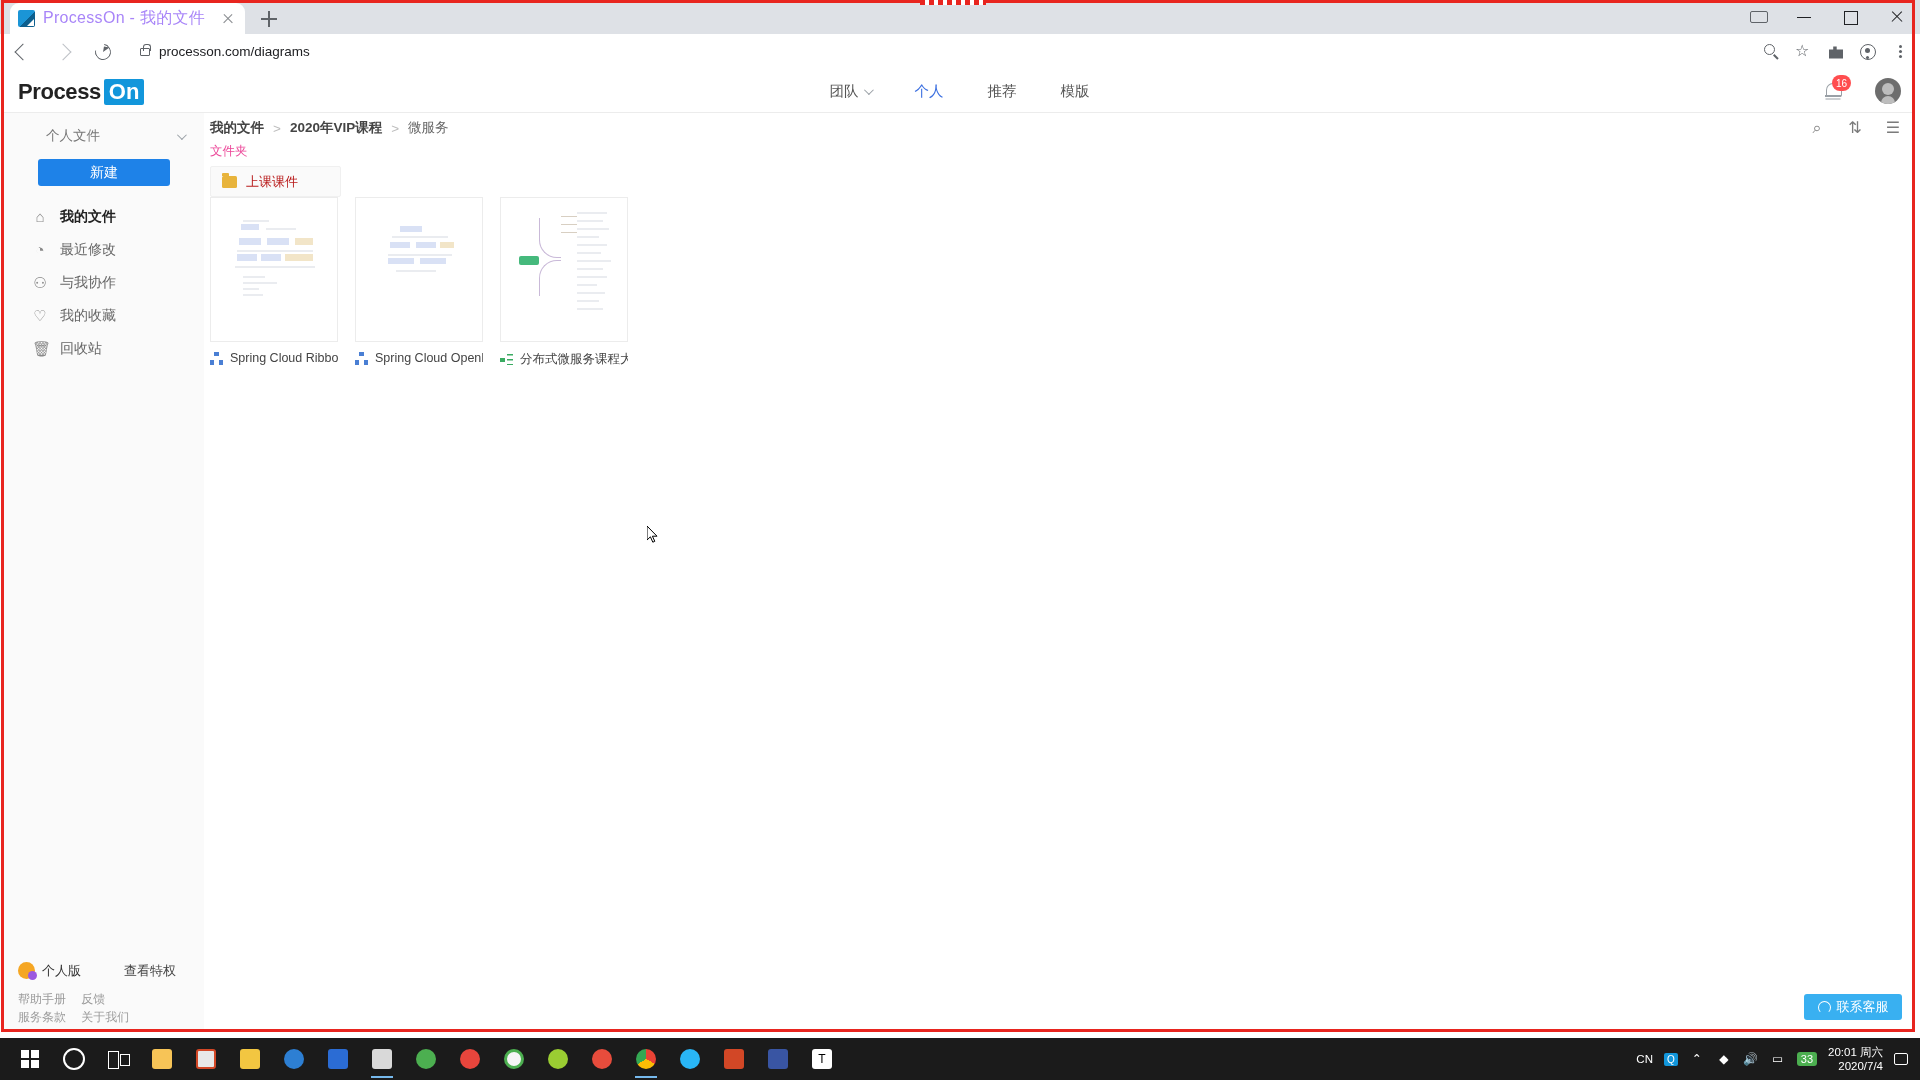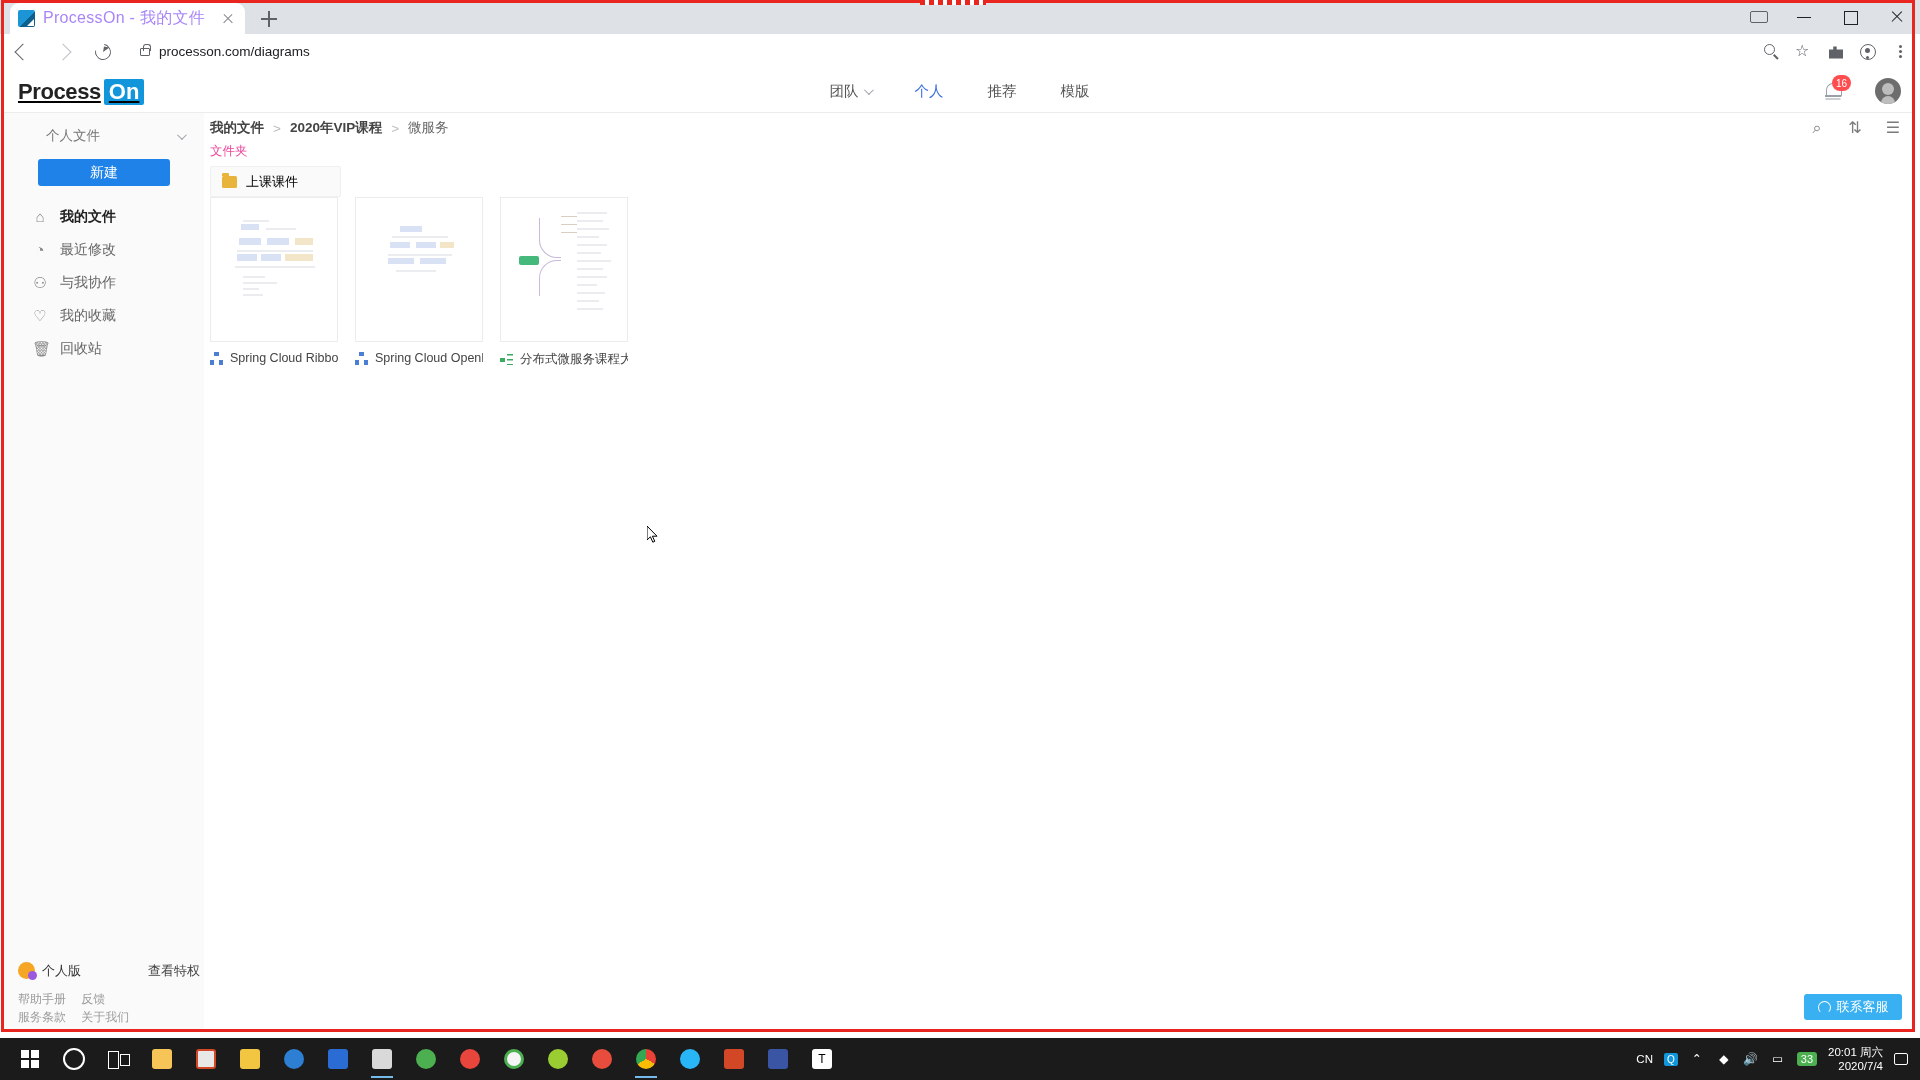--- a/index.html
+++ b/index.html
@@ -97,21 +97,21 @@
        clip-path: polygon(0 35%,30% 35%,30% 15%,55% 15%,55% 35%,100% 35%,100% 100%,0 100%);}
   .avatar-c{position:absolute;left:6px;top:6px;width:16px;height:16px;border:1.6px solid #5f6368;border-radius:50%;}
   .avatar-c::after{content:"";position:absolute;left:3.5px;top:3px;width:5px;height:5px;border-radius:50%;background:#5f6368;box-shadow:0 7px 0 -1px #5f6368;}
   .kebab{position:absolute;left:13px;top:7px;width:3px;height:3px;border-radius:50%;background:#5f6368;box-shadow:0 5px 0 #5f6368,0 10px 0 #5f6368;}
 
   
   .po-header{
     position:absolute; left:4px; top:69px; width:1911px; height:44px;
     background:#fff; border-bottom:1px solid #ececec;
   }
-  .logo{position:absolute; left:14px; top:10px; display:flex; align-items:center; font-size:22px; font-weight:bold;text-decoration:underline;}
+  .logo{position:absolute; left:14px; top:10px; display:flex; align-items:center; font-size:22px; font-weight:bold;}
   .logo .p1{color:#222;letter-spacing:-.4px;}
   .logo .p2{background:#1296db;color:#fff;padding:0 5px;margin-left:3px;border-radius:2px;}
   .po-nav{position:absolute; left:0; right:0; top:0; height:44px; display:flex; align-items:center; justify-content:center; gap:44px;}
   .po-nav a{font-size:14.5px;color:#555;text-decoration:none;display:flex;align-items:center;gap:5px;}
   .po-nav a.active{color:#3b6fe0;}
   .chev{width:7px;height:7px;border-right:1.4px solid #9aa0a6;border-bottom:1.4px solid #9aa0a6;transform:rotate(45deg) translateY(-2px);}
   .po-right{position:absolute; right:14px; top:0; height:44px; display:flex; align-items:center; gap:32px;}
   .bell{position:relative;width:20px;height:20px;}
   .bell::before{content:"";position:absolute;left:3px;top:2px;width:14px;height:13px;border:1.6px solid #9aa0a6;border-radius:7px 7px 2px 2px;border-bottom:none;}
   .bell::after{content:"";position:absolute;left:2px;top:14px;width:16px;height:1.6px;background:#9aa0a6;box-shadow:0 3px 0 -0.5px #9aa0a6;}
@@ -129,36 +129,36 @@
   }
   .side-item{height:33px; display:flex; align-items:center; padding-left:28px; gap:12px; font-size:14px; color:#666;}
   .side-item.active{color:#222;font-weight:bold;}
   .si-ico{width:16px;height:16px;position:relative;flex:0 0 16px;color:#8a8a8a;font-size:15px;line-height:16px;text-align:center;}
 
   
   .side-foot{position:absolute;left:4px;bottom:48px;width:200px;padding:0 0 6px 0;}
   .foot-row1{display:flex;align-items:flex-start;gap:7px;padding:0 0 10px 14px;font-size:13px;color:#333;}
   .ver-ico{width:17px;height:17px;border-radius:50%;background:#f5a623;position:relative;}
   .ver-ico::after{content:"";position:absolute;right:-2px;bottom:-1px;width:9px;height:9px;border-radius:50%;background:#9b59e0;}
-  .foot-right{margin-left:60px;color:#444;}
+  .foot-right{margin-left:36px;color:#444;}
   .foot-links{font-size:12px;color:#9b9b9b;padding-left:14px;line-height:18px;}
   .foot-links span{margin-right:12px;}
 
   
   .content{position:absolute; left:204px; top:113px; right:4px; bottom:48px; background:#fff;}
   .crumb{position:absolute;left:0;top:0;width:100%;height:30px;display:flex;align-items:center;padding-left:6px;font-size:13.5px;color:#666;gap:9px;}
   .crumb b{color:#444;font-weight:bold;}
   .crumb .sep{color:#bdbdbd;}
   .crumb-tools{position:absolute;right:14px;top:0;height:30px;display:flex;align-items:center;gap:20px;}
   .ct{width:18px;height:18px;position:relative;color:#7b7b7b;font-size:16px;line-height:18px;text-align:center;}
 
   .sec-label{font-size:12.5px;color:#ec4899;padding:14px 0 6px 6px;}
   .folder-card{
     margin-left:6px; width:131px;height:31px;background:#fafafa;border:1px solid #f0f0f0;
-    display:flex;align-items:center;gap:9px;padding-left:11px;font-size:13px;color:#000000;border-radius:2px;
+    display:flex;align-items:center;gap:9px;padding-left:11px;font-size:13px;color:#b91c1c;border-radius:2px;
   }
   .fold-ico{width:15px;height:12px;background:#e8b43c;border-radius:1.5px;position:relative;flex:0 0 15px;}
   .fold-ico::before{content:"";position:absolute;left:0;top:-3px;width:7px;height:3px;background:#e8b43c;border-radius:1px 1px 0 0;}
 
   .files{display:flex;gap:17px;padding-left:6px;}
   .file-card{width:128px;}
   .thumb{width:128px;height:145px;background:#fff;border:1px solid #ececec;position:relative;overflow:hidden;}
   .fname{display:flex;align-items:center;gap:7px;margin-top:9px;font-size:12.5px;color:#444;white-space:nowrap;overflow:hidden;}
   .tico{width:13px;height:13px;flex:0 0 13px;position:relative;}
   .tico.flow::before{content:"";position:absolute;left:4px;top:0;width:5px;height:4px;background:#4a7fd4;}

